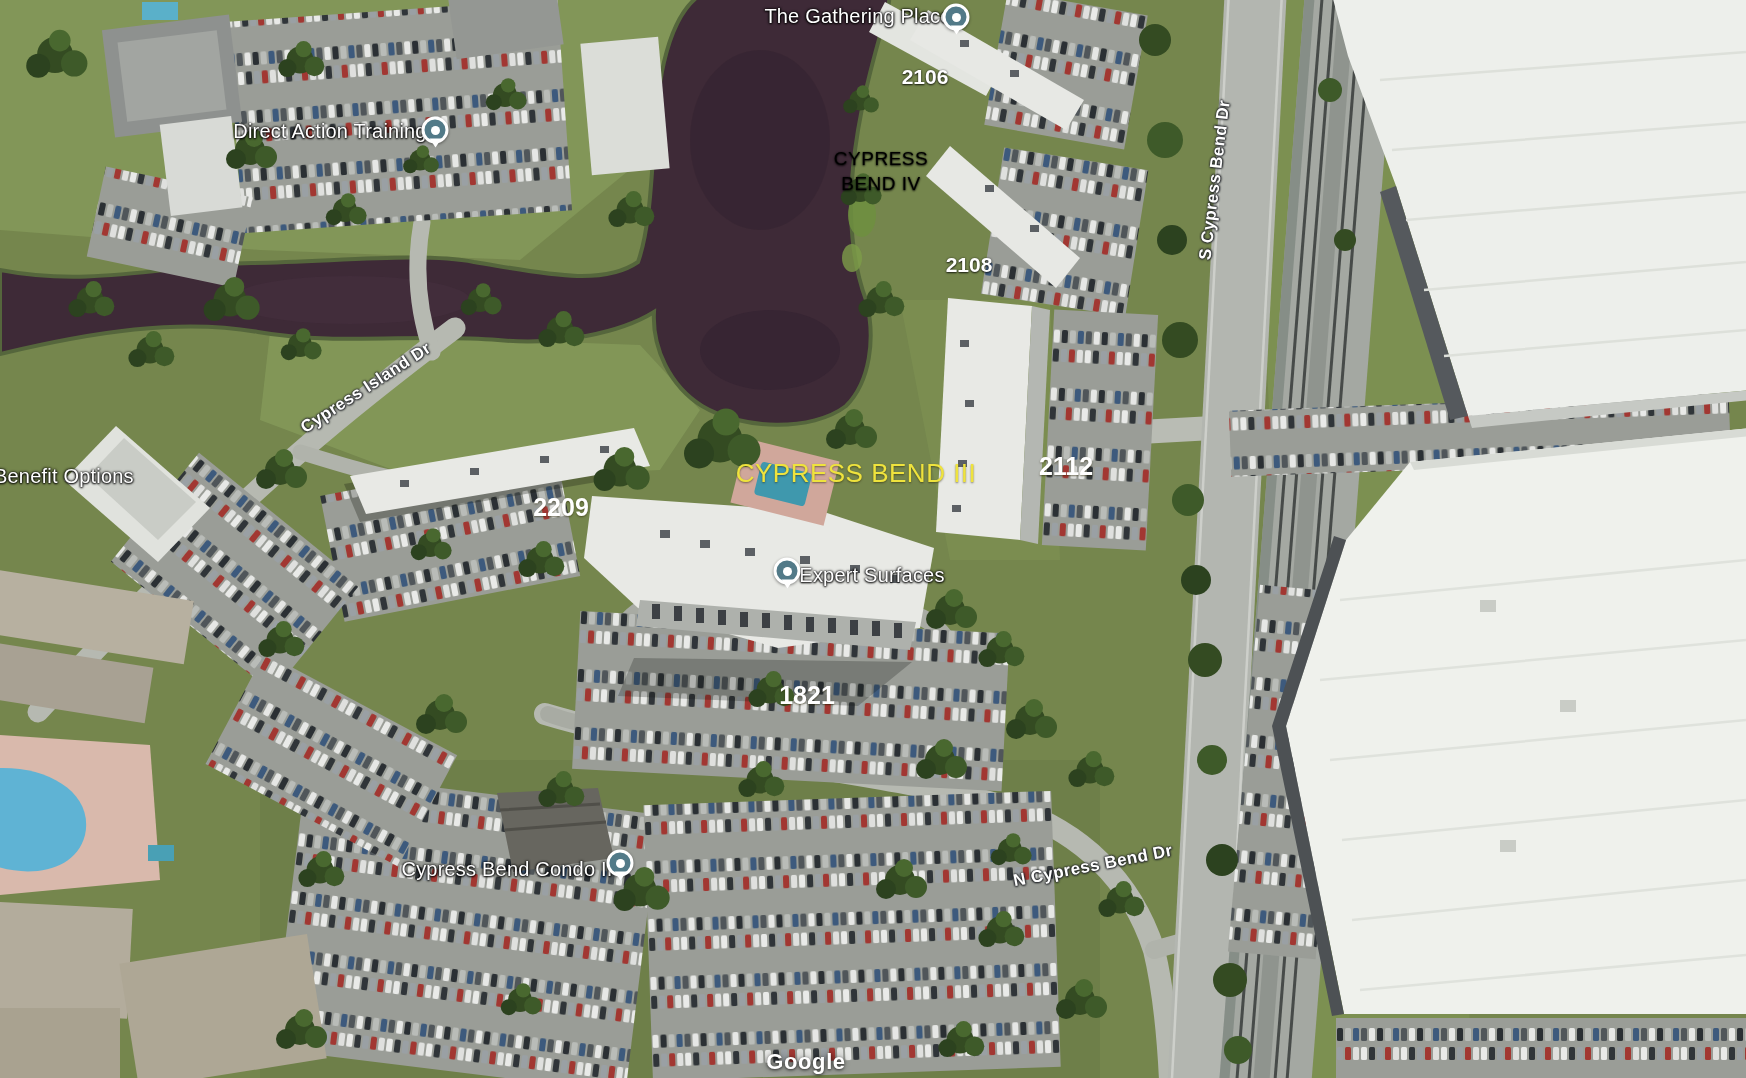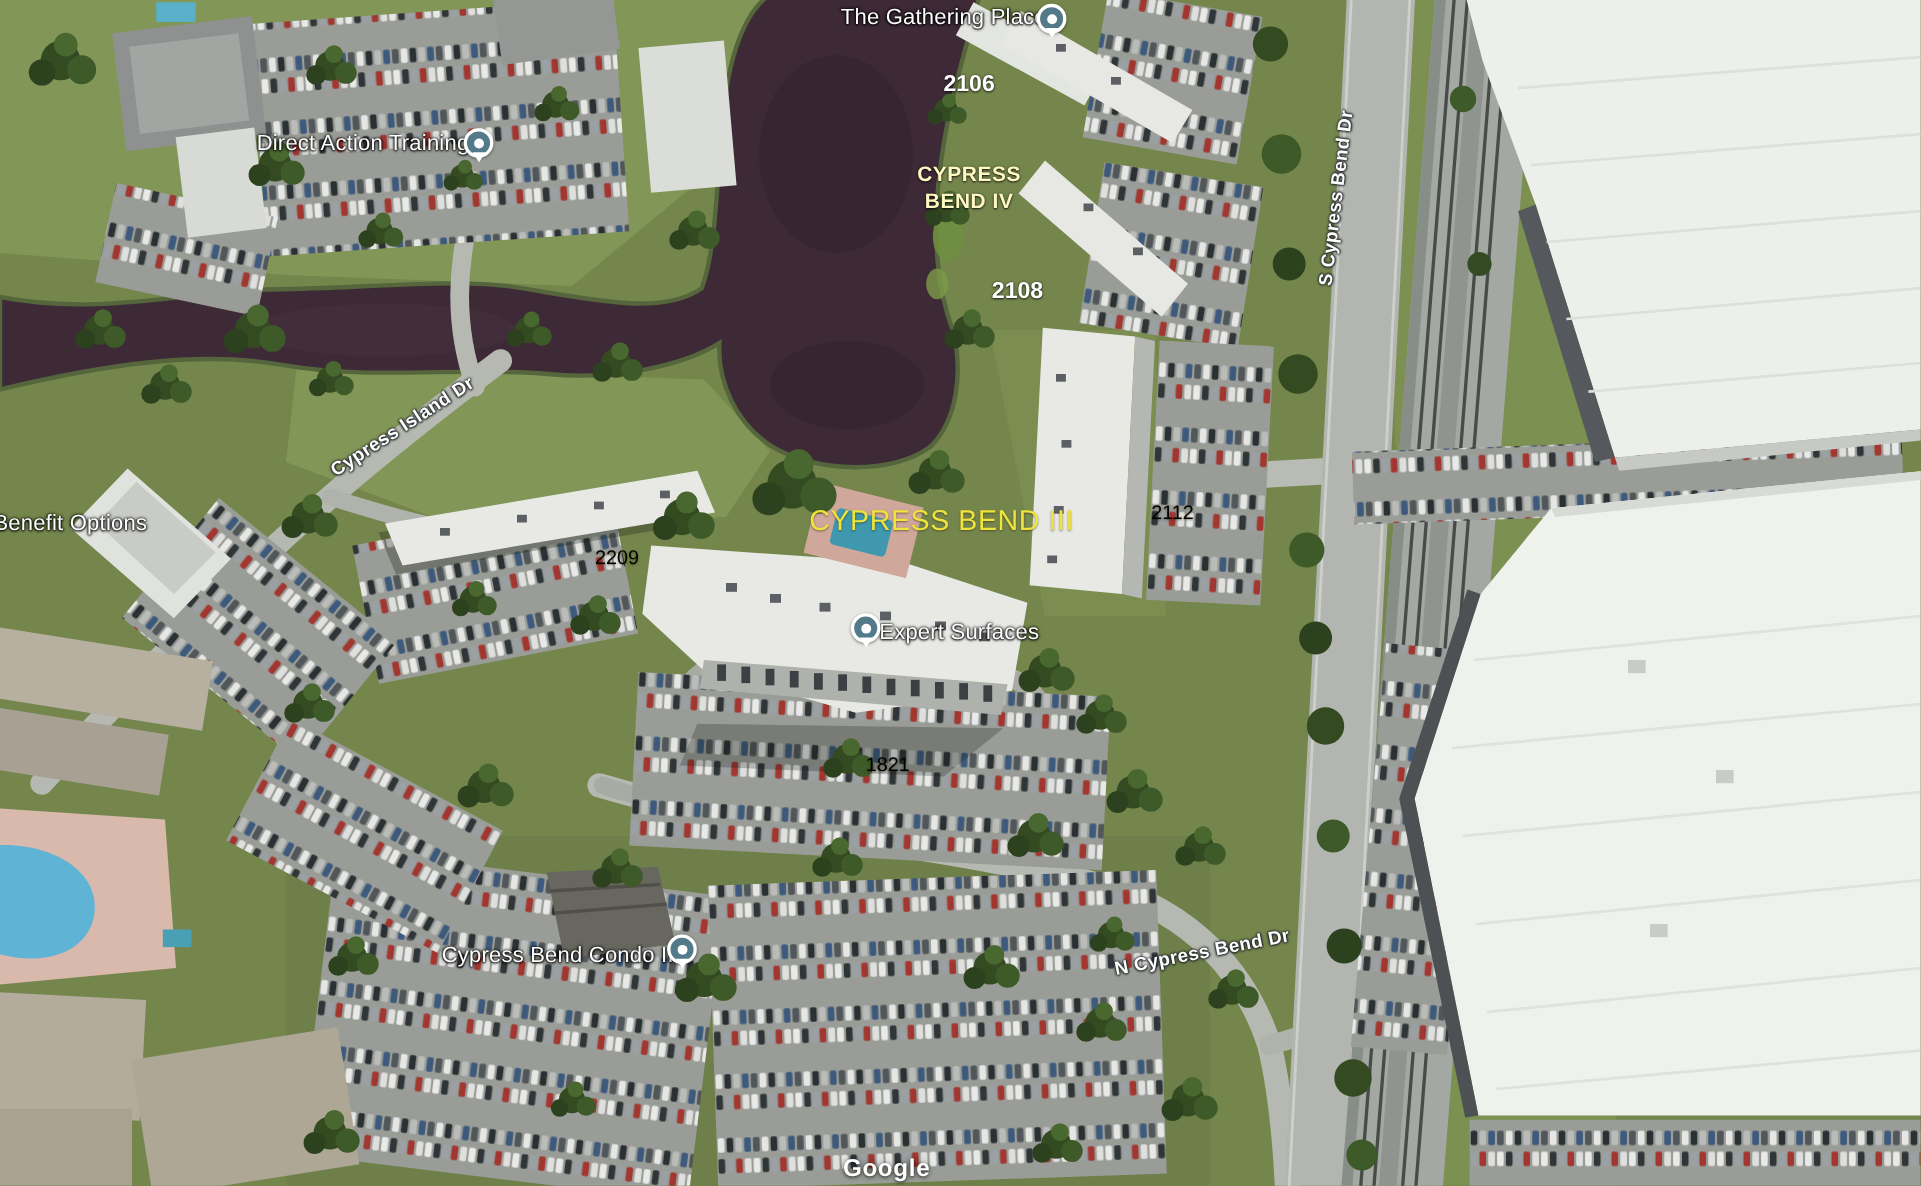--- a/index.html
+++ b/index.html
@@ -5,28 +5,28 @@
   html,body{margin:0;padding:0;background:#75864d;}
   .stage{position:relative;width:1746px;height:1078px;overflow:hidden;
          font-family:"Liberation Sans","DejaVu Sans",sans-serif;}
   .scene{position:absolute;inset:0;display:block;}
   .ovl{position:absolute;white-space:nowrap;transform:translate(-50%,-50%);
        pointer-events:auto;}
   .poi-label{color:#fff;font-size:20px;font-weight:400;letter-spacing:.2px;
        text-shadow:0 1px 2px rgba(0,0,0,.9),0 0 3px rgba(0,0,0,.8),
                    1px 0 2px rgba(0,0,0,.55),-1px 0 2px rgba(0,0,0,.55);}
   .num-white{color:#fff;font-size:21px;font-weight:700;
-       text-shadow:0 1px 2px rgba(0,0,0,.75),0 0 2px rgba(0,0,0,.5);}
-  .area-label{color:#fef9c3;font-size:19px;font-weight:700;text-align:center;
+       text-shadow:0 1px 2px rgba(0,0,0,.75),0 0 2px rgba(0,0,0,.5);margin-left:44px;}
+  .area-label{color:#000000;font-size:19px;font-weight:400;text-align:center;
        line-height:1.3;white-space:normal;letter-spacing:.5px;
        text-shadow:0 1px 2px rgba(0,0,0,.75),0 0 2px rgba(0,0,0,.5);}
   .area-yellow{color:#efe33d;font-size:26px;font-weight:400;text-align:center;
        line-height:1.1;white-space:normal;letter-spacing:.5px;
        text-shadow:0 1px 2px rgba(40,35,0,.55);}
-  .num-yellow{color:#000000;font-size:18px;font-weight:400;
+  .num-yellow{color:#ffffff;font-size:25px;font-weight:700;
        text-shadow:0 1px 2px rgba(40,35,0,.55);}
   .street{color:#fff;font-size:17px;font-weight:600;letter-spacing:.4px;
        text-shadow:0 0 2px rgba(40,42,45,.95),0 1px 2px rgba(40,42,45,.9),
                    1px 0 2px rgba(40,42,45,.9),-1px 0 2px rgba(40,42,45,.9);}
   .watermark{color:#fff;font-size:22px;font-weight:700;letter-spacing:.6px;
        text-shadow:0 1px 3px rgba(0,0,0,.65),0 0 6px rgba(0,0,0,.45);}
   .pin{position:absolute;width:27px;height:27px;border-radius:50%;
        background:#527a88;border:3px solid #fff;box-sizing:border-box;
        transform:translate(-50%,-50%);box-shadow:0 1px 3px rgba(0,0,0,.45);}
   .pin-dot{position:absolute;left:50%;top:50%;width:9px;height:9px;border-radius:50%;

